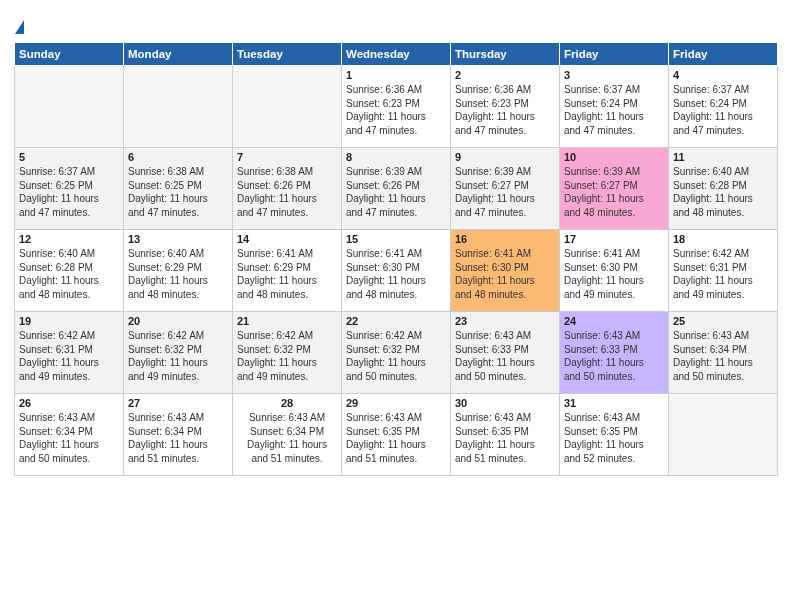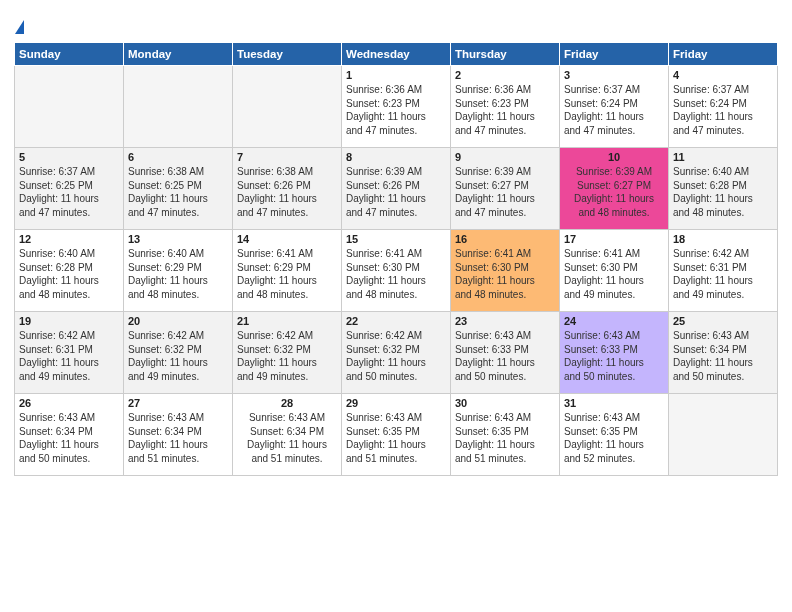--- a/index.html
+++ b/index.html
@@ -184,21 +184,21 @@
 Daylight: 11 hours
 and 47 minutes.</div>
           </td>
           <td style="background: rgb(242, 242, 242);">
             <span class="day-num">9</span>
             <div class="day-info" style="white-space: pre-line;">Sunrise: 6:39 AM
 Sunset: 6:27 PM
 Daylight: 11 hours
 and 47 minutes.</div>
           </td>
-          <td style="background: #ec4899; text-align: center;">
+          <td style="background: #f9a8d4;">
             <span class="day-num">10</span>
             <div class="day-info" style="white-space: pre-line;">Sunrise: 6:39 AM
 Sunset: 6:27 PM
 Daylight: 11 hours
 and 48 minutes.</div>
           </td>
           <td style="background: rgb(242, 242, 242); margin-left: 29px;">
             <span class="day-num">11</span>
             <div class="day-info" style="white-space: pre-line;">Sunrise: 6:40 AM
 Sunset: 6:28 PM

